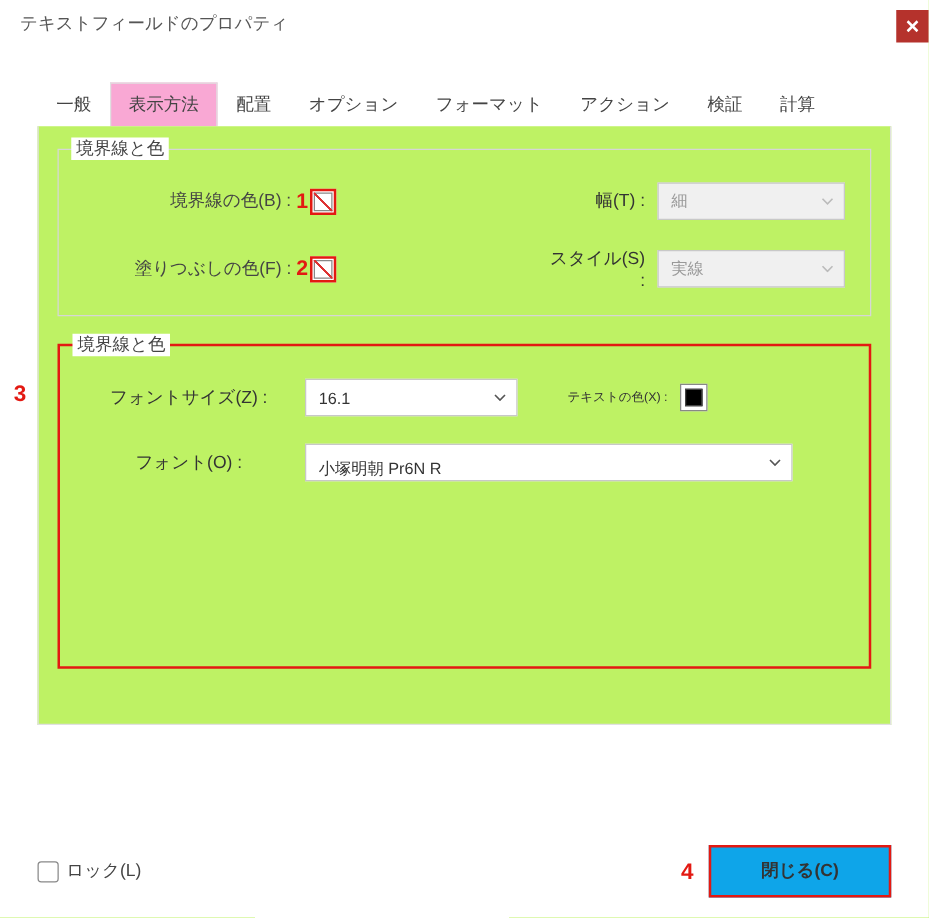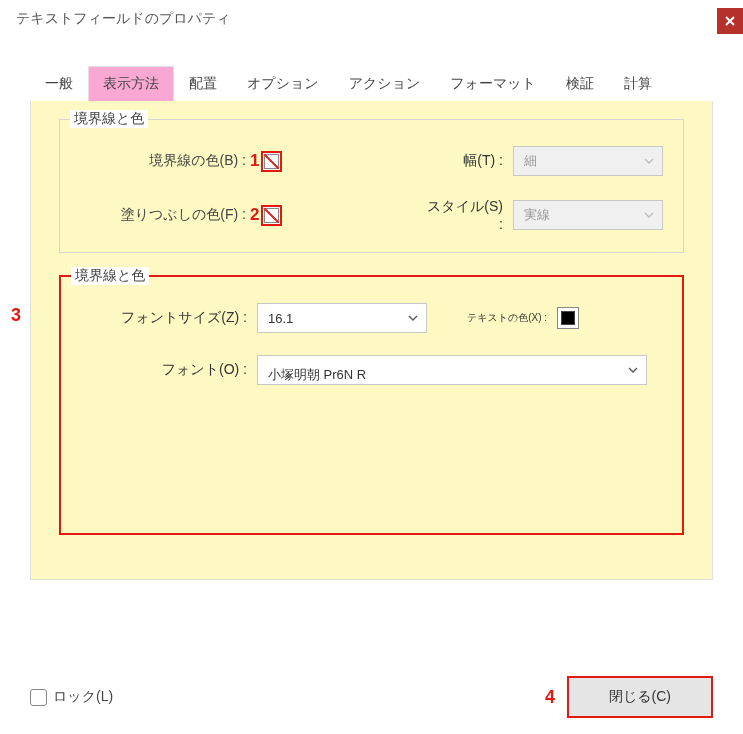--- a/index.html
+++ b/index.html
@@ -45,22 +45,22 @@
   border-bottom: none;
 }
 .tab.active {
   border-color: #e0e0e0;
   background: #f9a8d4;
 }
 .panel {
   margin: 0 30px;
   border: 1px solid #e0e0e0;
   border-top: none;
-  padding: 18px 28px 22px;
-  background: #fef9c3;
+  padding: 18px 15px 22px;
+  background: #bef264;
   position: relative;
 }
 fieldset {
   border: 1px solid #d6d6d6;
   padding: 26px 20px 20px;
   position: relative;
   margin-bottom: 22px;
 }
 fieldset legend {
   position: absolute;
@@ -140,21 +140,21 @@
 }
 .sel .chev {
   position: absolute;
   right: 8px;
   top: 50%;
   transform: translateY(-50%);
 }
 .chev svg { display: block; }
 .sel-w { width: 150px; }
 .fs-row { display: flex; align-items: center; }
-.fs-lbl { width: 176px; text-align: right; padding-right: 10px; font-size: 14px; }
+.fs-lbl { width: 176px; text-align: center; padding-right: 10px; font-size: 14px; }
 .fs-sel { width: 170px; }
 .txt-color-lbl { margin-left: 40px; margin-right: 10px; font-size: 10px; }
 .font-sel { width: 390px; align-items: flex-end; }
 fieldset.red { border: 2px solid #e31912; }
 .marker-outer {
   position: absolute;
   color: #e31912;
   font-weight: bold;
   font-size: 18px;
 }
@@ -181,21 +181,22 @@
   border-radius: 3px;
   background: #fff;
 }
 .close-area { display: flex; align-items: center; gap: 10px; }
 .close-btn2 {
   border: 2px solid #e31912;
   padding: 10px 40px;
   font-size: 14px;
   color: #333;
   cursor: pointer;
-  background: #e5e5e5;
+  background: #0ea5e9;
+  font-weight: bold;
 }
 .fs-red-text { min-height: 260px; }
 </style>
 </head>
 <body>
 
 <div class="titlebar">
   <div class="title">テキストフィールドのプロパティ</div>
   <div class="close-btn">
     <svg width="10" height="10" viewBox="0 0 10 10">
@@ -203,22 +204,22 @@
         <line x1="9" y1="1" x2="1" y2="9"></line>
       </svg>
   </div>
 </div>
 
 <div class="tabs">
   <div class="tab">一般</div>
   <div class="tab active">表示方法</div>
   <div class="tab">配置</div>
   <div class="tab">オプション</div>
+  <div class="tab">フォーマット</div>
   <div class="tab">アクション</div>
-  <div class="tab">フォーマット</div>
   <div class="tab">検証</div>
   <div class="tab">計算</div>
 </div>
 
 <div class="panel">
 
   <fieldset>
     <legend>境界線と色</legend>
 
     <div class="row">

